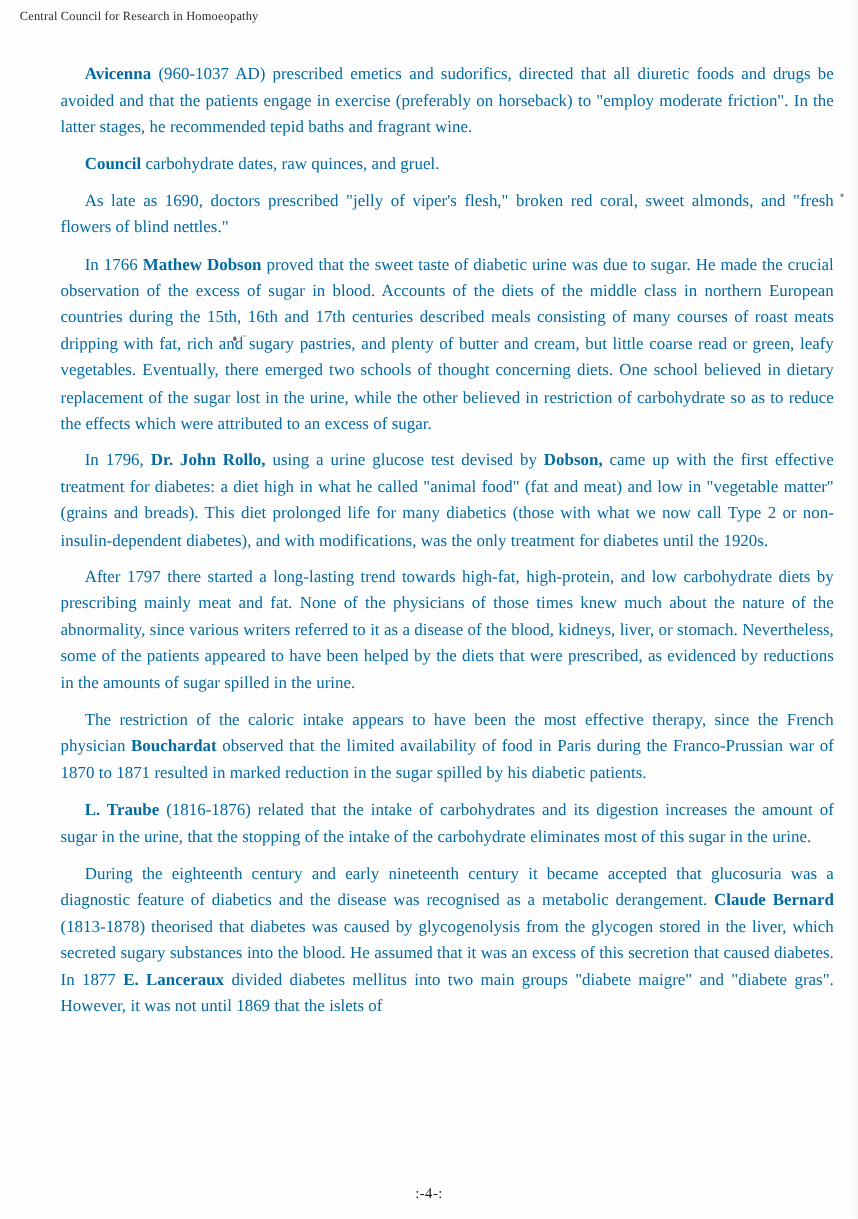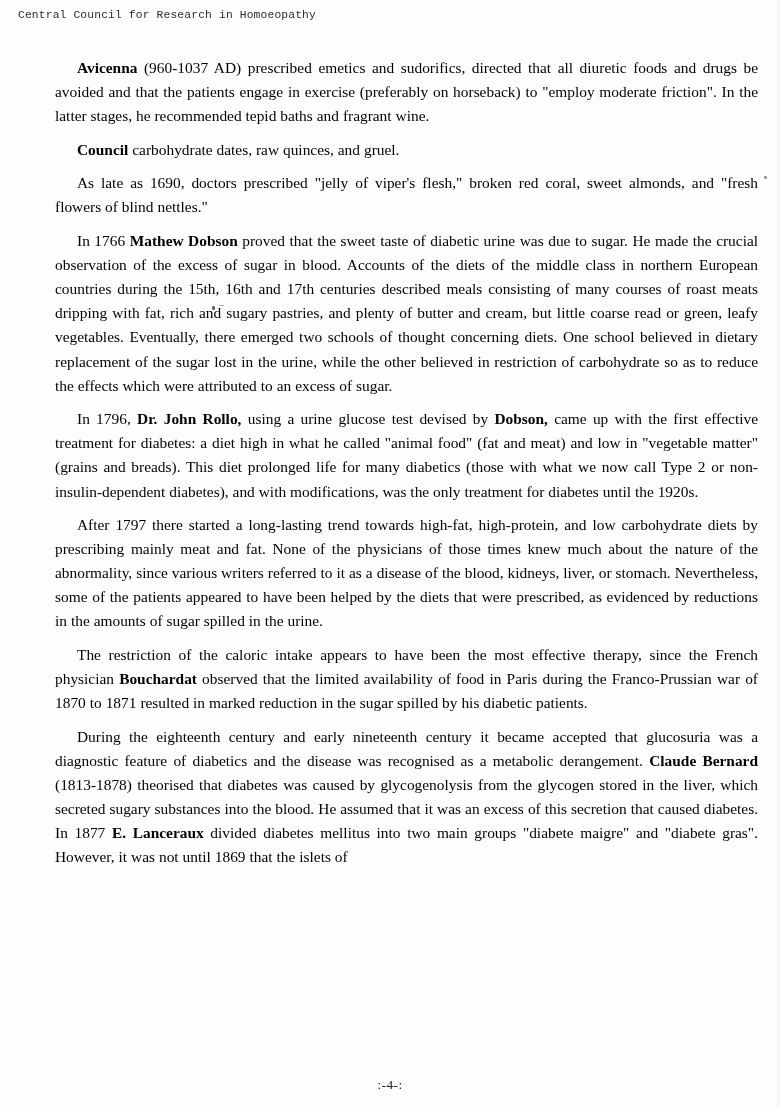--- a/index.html
+++ b/index.html
@@ -22,42 +22,42 @@
     position: absolute;
     inset: 0;
     background: #fefefe;
   }
 
   
   .running-header {
     position: absolute;
     top: 9px;
     left: 18px;
-    font-family: Liberation Mono, monospace;
+    font-family: Liberation Serif, serif;
     font-size: 11.3px;
     letter-spacing: 0.15px;
     color: #2b2b2b;
     white-space: nowrap;
   }
 
   
   .body-column {
     position: absolute;
     top: 56px;
     left: 55px;
     width: 703px;
   }
 
   p.para {
     margin: 0 0 9.5px 0;
     font-size: 15.4px;
     line-height: 24.1px;
     text-align: justify;
     text-indent: 22px;
-    color: #000000;
+    color: #0369a1;
     word-spacing: 0.1px;
   }
 
   p.para:last-child {
     margin-bottom: 0;
   }
 
   p.para b {
     font-weight: bold;
   }
@@ -102,20 +102,21 @@
   <div class="running-header">Central Council for Research in Homoeopathy</div>
 
   <div class="body-column">
     <p class="para"><b>Avicenna</b><span> (960-1037 AD) prescribed emetics and sudorifics, directed that all diuretic foods and drugs be avoided and that the patients engage in exercise (preferably on horseback) to "employ moderate friction". In the latter stages, he recommended tepid baths and fragrant wine.</span></p>
     <p class="para"><b>Council</b><span> carbohydrate dates, raw quinces, and gruel.</span></p>
     <p class="para"><span>As late as 1690, doctors prescribed "jelly of viper's flesh," broken red coral, sweet almonds, and "fresh flowers of blind nettles."</span></p>
     <p class="para"><span>In 1766 </span><b>Mathew Dobson</b><span> proved that the sweet taste of diabetic urine was due to sugar. He made the crucial observation of the excess of sugar in blood. Accounts of the diets of the middle class in northern European countries during the 15th, 16th and 17th centuries described meals consisting of many courses of roast meats dripping with fat, rich and sugary pastries, and plenty of butter and cream, but little coarse read or green, leafy vegetables. Eventually, there emerged two schools of thought concerning diets. One school believed in dietary replacement of the sugar lost in the urine, while the other believed in restriction of carbohydrate so as to reduce the effects which were attributed to an excess of sugar.</span></p>
     <p class="para"><span>In 1796, </span><b>Dr. John Rollo,</b><span> using a urine glucose test devised by </span><b>Dobson,</b><span> came up with the first effective treatment for diabetes: a diet high in what he called "animal food" (fat and meat) and low in "vegetable matter" (grains and breads). This diet prolonged life for many diabetics (those with what we now call Type 2 or non-insulin-dependent diabetes), and with modifications, was the only treatment for diabetes until the 1920s.</span></p>
     <p class="para"><span>After 1797 there started a long-lasting trend towards high-fat, high-protein, and low carbohydrate diets by prescribing mainly meat and fat. None of the physicians of those times knew much about the nature of the abnormality, since various writers referred to it as a disease of the blood, kidneys, liver, or stomach. Nevertheless, some of the patients appeared to have been helped by the diets that were prescribed, as evidenced by reductions in the amounts of sugar spilled in the urine.</span></p>
     <p class="para"><span>The restriction of the caloric intake appears to have been the most effective therapy, since the French physician </span><b>Bouchardat</b><span> observed that the limited availability of food in Paris during the Franco-Prussian war of 1870 to 1871 resulted in marked reduction in the sugar spilled by his diabetic patients.</span></p>
+    <p class="para"><b>L. Traube</b><span> (1816-1876) related that the intake of carbohydrates and its digestion increases the amount of sugar in the urine, that the stopping of the intake of the carbohydrate eliminates most of this sugar in the urine.</span></p>
     <p class="para"><span>During the eighteenth century and early nineteenth century it became accepted that glucosuria was a diagnostic feature of diabetics and the disease was recognised as a metabolic derangement. </span><b>Claude Bernard</b><span> (1813-1878) theorised that diabetes was caused by glycogenolysis from the glycogen stored in the liver, which secreted sugary substances into the blood.  He assumed that it was an excess of this secretion that caused diabetes. In 1877 </span><b>E. Lanceraux</b><span> divided diabetes mellitus into two main groups "diabete maigre" and "diabete gras". However, it was not until 1869 that the islets of</span></p>
   </div>
 
   <div class="page-footer">:-4-:</div>
 
   <span class="speck s1"></span>
   <span class="speck s2"></span>
   <span class="speck s3"></span>
 
   <div class="edge-shade"></div>

